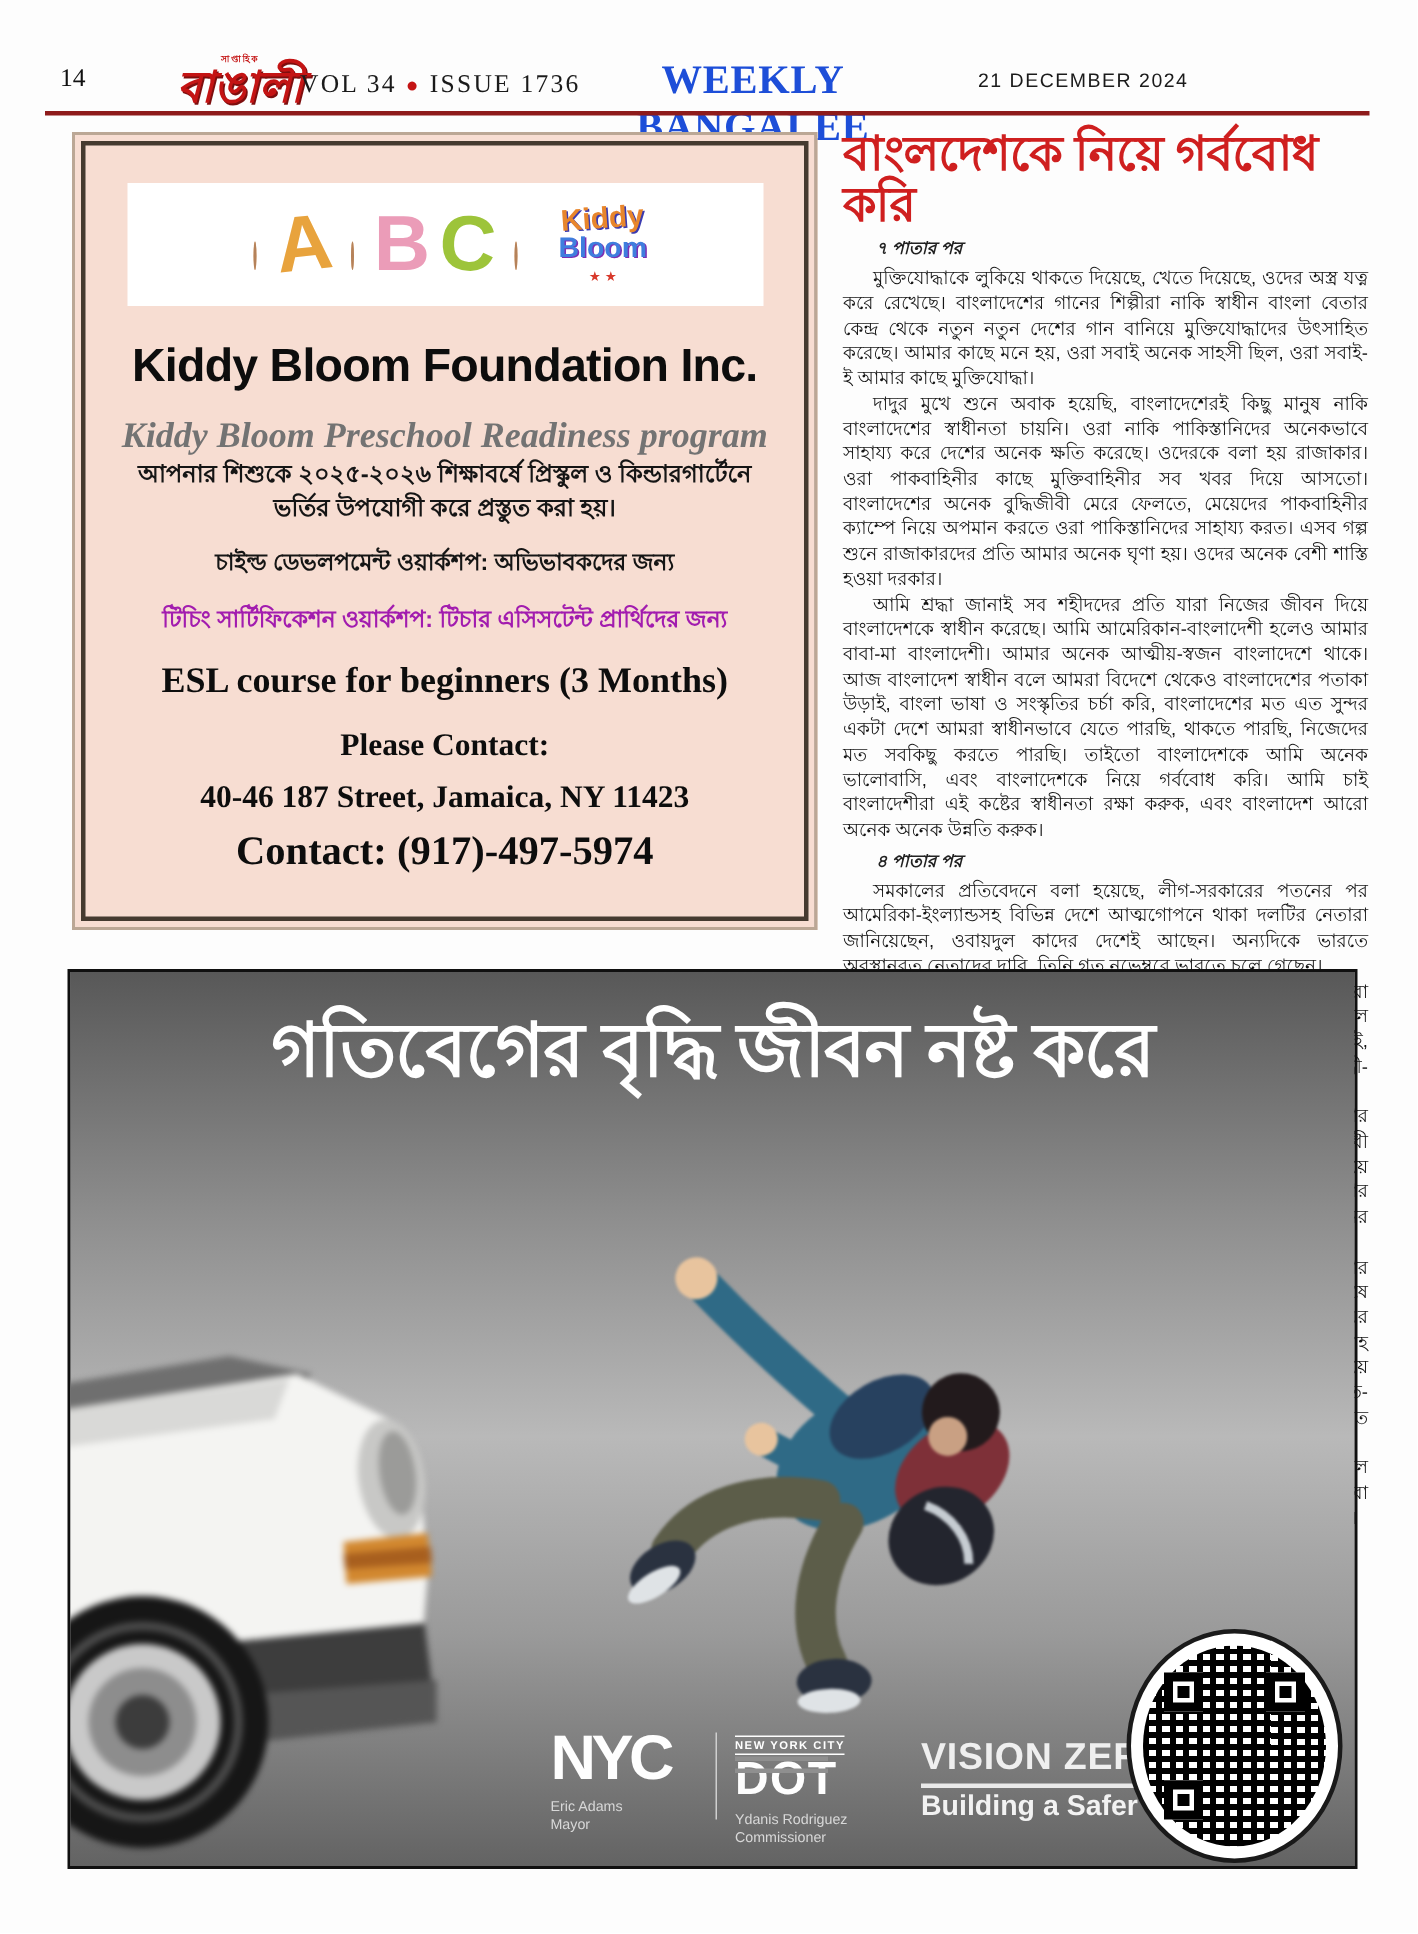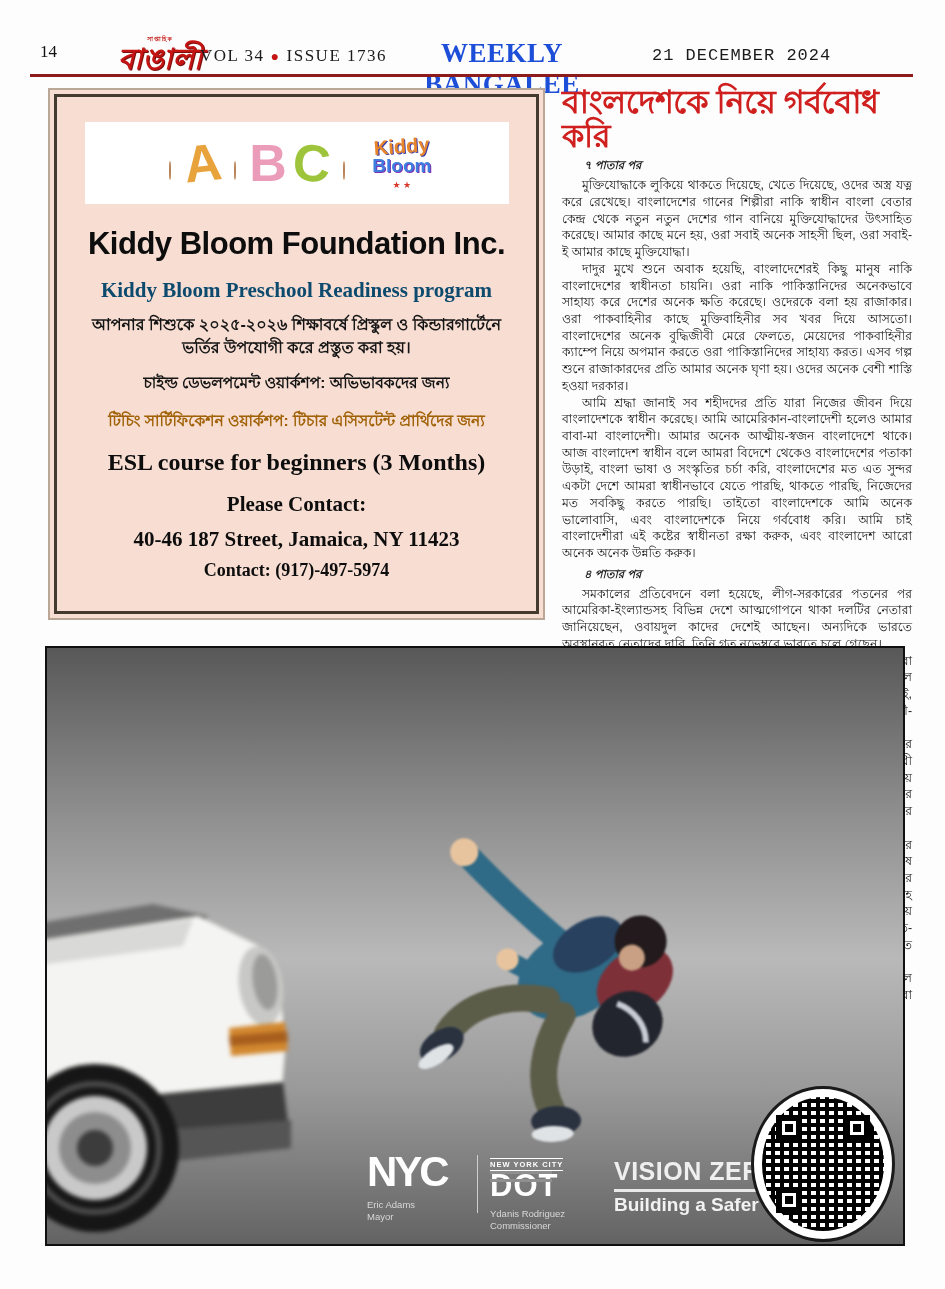--- a/index.html
+++ b/index.html
@@ -9,49 +9,49 @@
 
   
   .hdr { position:absolute; top:36px; left:30px; width:883px; height:40px; }
   .page-num { position:absolute; left:10px; top:6px; font-family:"Liberation Serif",serif; font-size:17px; color:#111; }
   .masthead { position:absolute; left:70px; top:-2px; width:120px; text-align:center; color:#c41414; }
   .masthead .tiny { font-size:6px; letter-spacing:1px; font-weight:bold; display:block; }
   .masthead .big { font-size:29px; font-weight:bold; font-style:italic; line-height:1; text-shadow:1px 1px 0 #7d0e0e; }
   .vol-issue { position:absolute; left:170px; top:10px; font-family:"Liberation Serif",serif; font-size:17px; letter-spacing:1.5px; color:#1a1a1a; }
   .vol-issue .dot { color:#c41414; font-size:14px; padding:0 6px; }
   .paper-title { position:absolute; left:332px; top:2px; width:280px; text-align:center; font-family:"Liberation Serif",serif; font-weight:bold; font-size:27px; letter-spacing:0.5px; color:#1d4ed8; }
-  .paper-date { position:absolute; left:622px; top:10px; font-family:Liberation Mono, monospace; font-size:17px; letter-spacing:1px; color:#1a1a1a; }
+  .paper-date { position:absolute; left:622px; top:10px; font-family:Liberation Sans, sans-serif; font-size:13px; letter-spacing:1px; color:#1a1a1a; }
   .hdr-rule { position:absolute; top:74px; left:30px; width:883px; height:3px; background:#8e1b1b; }
 
   
   .kiddy { position:absolute; left:48px; top:88px; width:497px; height:532px; background:#f7ddd2;
            border:2px solid #bba795; box-shadow:inset 0 0 0 4px #f7ddd2, inset 0 0 0 7px #453a30; padding:18px 24px 0 24px; text-align:center; }
   .abc-strip { position:relative; margin:14px auto 0 auto; width:424px; height:82px; background:#ffffff; display:flex; align-items:center; justify-content:center; gap:6px; }
   .abc-strip .letter { font-weight:900; font-size:52px; line-height:1; }
   .l-a { color:#e8a33d; transform:rotate(-6deg); }
   .l-b { color:#eb9cb8; }
   .l-c { color:#9dc43a; transform:rotate(4deg); }
   .kid { width:16px; height:34px; position:relative; align-self:flex-end; margin-bottom:8px; }
   .kid .head { width:13px; height:13px; border-radius:50%; background:#f0c49c; margin:0 auto; border:1px solid #b5825a; }
   .kid .torso { width:12px; height:14px; margin:0 auto; border-radius:3px; }
   .kid1 .torso { background:#5166b0; } .kid2 .torso { background:#e5619a; } .kid3 .torso { background:#cf3f3f; }
   .kb-logo { margin-left:14px; text-align:center; line-height:1; }
   .kb-logo .k1 { display:block; font-size:20px; font-weight:900; color:#e8862c; text-shadow:1px 1px 0 #3b3bb0; transform:rotate(-4deg); }
   .kb-logo .k2 { display:block; font-size:19px; font-weight:900; color:#3f7ede; text-shadow:1px 1px 0 #7d2fb3; }
   .kb-logo .star { color:#d8392b; font-size:9px; }
   .k-org { margin-top:22px; font-size:31px; font-weight:bold; letter-spacing:-0.5px; color:#0d0d0d; }
-  .k-prog { margin-top:16px; font-family:"Liberation Serif",serif; font-weight:bold; font-size:21px; color:#0c4a6e; }
+  .k-prog { margin-top:16px; font-family:"Liberation Serif",serif; font-weight:bold; font-size:24px; color:#737373;font-style:italic; }
   .k-grade { margin-top:16px; font-family:"Liberation Serif",serif; font-weight:bold; font-size:19px; color:#111; }
-  .k-bn1 { margin-top:10px; font-size:16px; font-weight:600; line-height:1.45; color:#151515; }
+  .k-bn1 { font-size:16px; font-weight:600; line-height:1.45; color:#151515; }
   .k-bn2 { margin-top:12px; font-size:15.5px; font-weight:600; color:#151515; }
-  .k-bn3 { margin-top:12px; font-size:15.5px; font-weight:600; color:#a16207; }
+  .k-bn3 { margin-top:12px; font-size:15.5px; font-weight:600; color:#a21caf; }
   .k-esl { margin-top:14px; font-family:"Liberation Serif",serif; font-weight:bold; font-size:24px; color:#0d0d0d; }
   .k-contact { margin-top:16px; font-family:"Liberation Serif",serif; font-weight:bold; font-size:21px; color:#0d0d0d; }
   .k-addr { margin-top:10px; font-family:"Liberation Serif",serif; font-weight:bold; font-size:21px; color:#0d0d0d; }
-  .k-phone { margin-top:8px; font-family:"Liberation Serif",serif; font-weight:bold; font-size:18px; color:#0d0d0d; }
+  .k-phone { margin-top:8px; font-family:"Liberation Serif",serif; font-weight:bold; font-size:27px; color:#0d0d0d; }
 
   
   .col { position:absolute; left:562px; top:86px; width:350px; }
   .headline1 { color:#cf1f1f; font-weight:bold; font-size:32px; line-height:1.05; letter-spacing:-0.5px; }
   .headline2 { color:#0b0b0b; font-weight:bold; font-size:35px; line-height:1.05; margin-top:10px; letter-spacing:-0.5px; }
   .cont { font-size:11.5px; font-style:italic; font-weight:600; margin:4px 0 1px 22px; color:#222; }
   .body-p { font-size:12.3px; line-height:1.36; text-align:justify; text-indent:20px; color:#141414; font-weight:500; }
   .byline { font-size:12.3px; font-weight:bold; margin-left:22px; margin-top:2px; color:#141414; }
 
   
@@ -140,20 +140,21 @@
     <div class="cont">৪ পাতার পর</div>
     <p class="body-p">সমকালের প্রতিবেদনে বলা হয়েছে, লীগ-সরকারের পতনের পর আমেরিকা-ইংল্যান্ডসহ বিভিন্ন দেশে আত্মগোপনে থাকা দলটির নেতারা জানিয়েছেন, ওবায়দুল কাদের দেশেই আছেন। অন্যদিকে ভারতে অবস্থানরত নেতাদের দাবি, তিনি গত নভেম্বরে ভারতে চলে গেছেন।</p>
     <p class="body-p">রাজনীতির দাবা খেলায় ক্ষমতার পট পরিবর্তন অবশ্যম্ভাবী। এটা যারা রাজনীতি করেন তারাও জানেন। প্রশ্ন হলো, রাষ্ট্রক্ষমতা থেকে একটি দল বিদায় নিলে সে দলের নেতাকর্মীকে পালিয়ে যেতে হবে কেন? কই, আমেরিকা কিংবা ব্রিটেনে সরকার বদল হলে তো বিদায়ী সরকারের মন্ত্রী-এমপি-নেতাদের পালিয়ে যেতে হয় না! আমাদের দেশে কেন হয়?</p>
     <p class="body-p">এই কেনর উত্তর পাওয়া যাবে রাষ্ট্রক্ষমতায় থাকাকালীন দলগুলোর আচরণের খতিয়ানে। ক্ষমতামদে মত্ত হয়ে তারা এমন সব জনবিরোধী কাজে লিপ্ত হন যে, ক্ষমতাহারা হলে জনরোষের কবলে পড়া অনিবার্য হয়ে ওঠে। যা প্রতীয়মান হয়েছে ক্ষমতাচ্যুত হওয়ার সঙ্গে সঙ্গে আওয়ামী লীগের শীর্ষ থেকে নিম্ন পর্যায় পর্যন্ত নেতাকর্মীর পলায়নে। এটা যে বিগত পনের বছরের অপকর্মের ফলে তা বলাই বাহুল্য।</p>
     <p class="body-p">একই ঘটনা ঘটেছে সিরিয়ায়। দীর্ঘ চব্বিশ বছরের স্বৈরশাসক বাশার আল-আসাদও পরিবার নিয়ে পালিয়েছেন রাশিয়ায়। অবশ্য জনরোষে ক্ষমতাচ্যুতির পর দুঃশাসকদের দেশ থেকে পালিয়ে যাওয়ার ঘটনা এর আগেও ঘটেছে। আর্জেন্টিনার হুয়ান ডোমিঙ্গো পেরন, ইরানের শাহানশাহ রেজা শাহ পাহলভি, ফিলিপাইনের ফার্দিনান্দ মার্কোসকে ক্ষমতাচ্যুত হয়ে দেশ ছাড়তে হয়েছে। ক্ষমতায় থাকাকালে জুলুম-নির্যাতন ও দুর্নীতি-অপকর্মে তারা এতটাই 'সুখ্যাতি' অর্জন করেছিলেন যে, সিংহাসনচ্যুত হওয়ার পর দেশে থাকা নিরাপদ মনে করেননি।</p>
     <p class="body-p">ক্ষমতা মানুষকে যেমন সুউচ্চে নিয়ে যেতে পারে, তেমনি পারে ভূতলে পতিত করতে। অবশ্য তা নির্ভর করে ক্ষমতাকে কে কীভাবে ব্যবহার বা অপব্যবহার করেন তার ওপর। যুগে যুগে এ সত্য বারবার প্রমাণিত হয়েছে।</p>
     <div class="byline">মহিউদ্দিন খান মোহনঃ সাংবাদিক ও রাজনীতি বিশ্লেষক</div>
   </div>
 
   <div class="bad">
+    <div class="bad-h1">গতিবেগের বৃদ্ধি জীবন নষ্ট করে</div>
 
     <svg class="van" width="330" height="350" viewBox="0 0 330 350">
       <polygon points="0,38 120,18 175,30 150,55 0,68" fill="#6f6f6f"></polygon>
       <polygon points="0,55 165,30 230,62 248,108 252,165 248,215 0,232" fill="#f4f4f2"></polygon>
       <polygon points="0,55 160,33 150,60 0,80" fill="#d9d9d7"></polygon>
       <ellipse cx="228" cy="100" rx="22" ry="40" fill="#c8c8c6" transform="rotate(-8 228 100)"></ellipse>
       <ellipse cx="232" cy="96" rx="12" ry="28" fill="#9b9b99" transform="rotate(-8 232 96)"></ellipse>
       <polygon points="196,142 252,136 255,165 198,170" fill="#d2882f"></polygon>
       <polygon points="196,150 254,145 255,156 197,160" fill="#a85f1e"></polygon>
       <polygon points="85,212 250,196 258,262 130,276" fill="#3d3d3d"></polygon>

